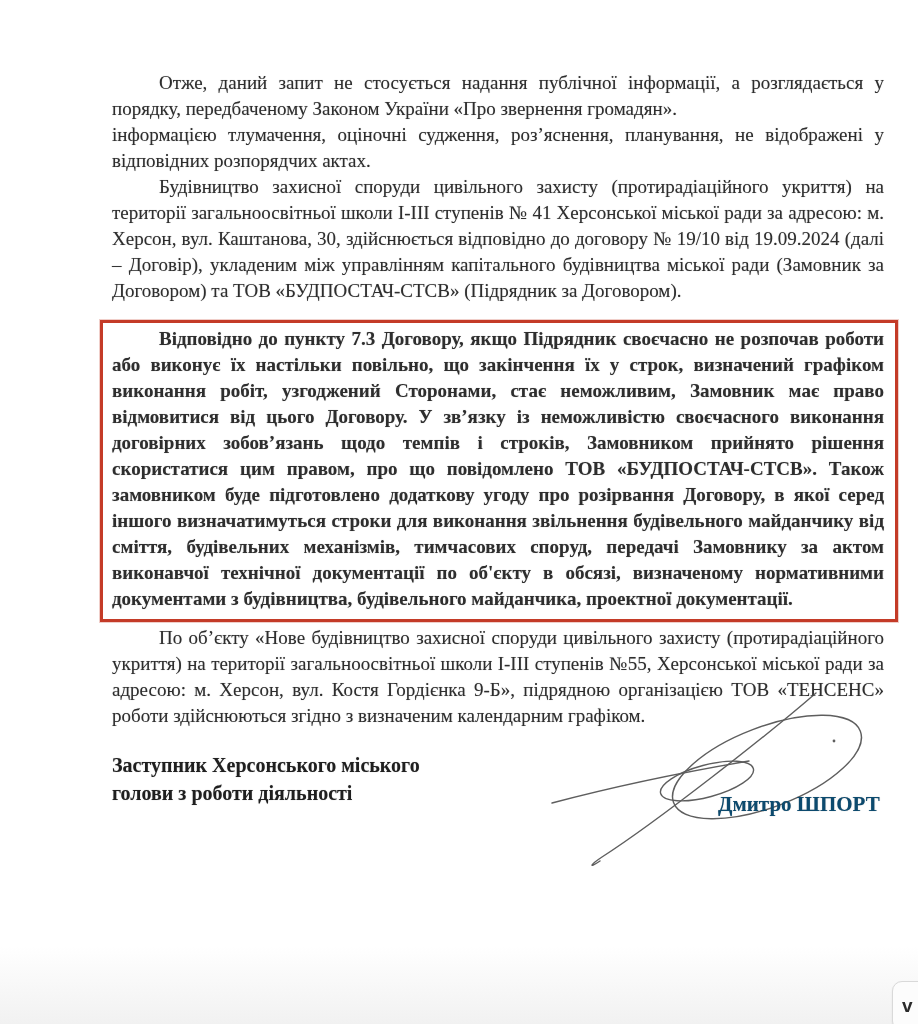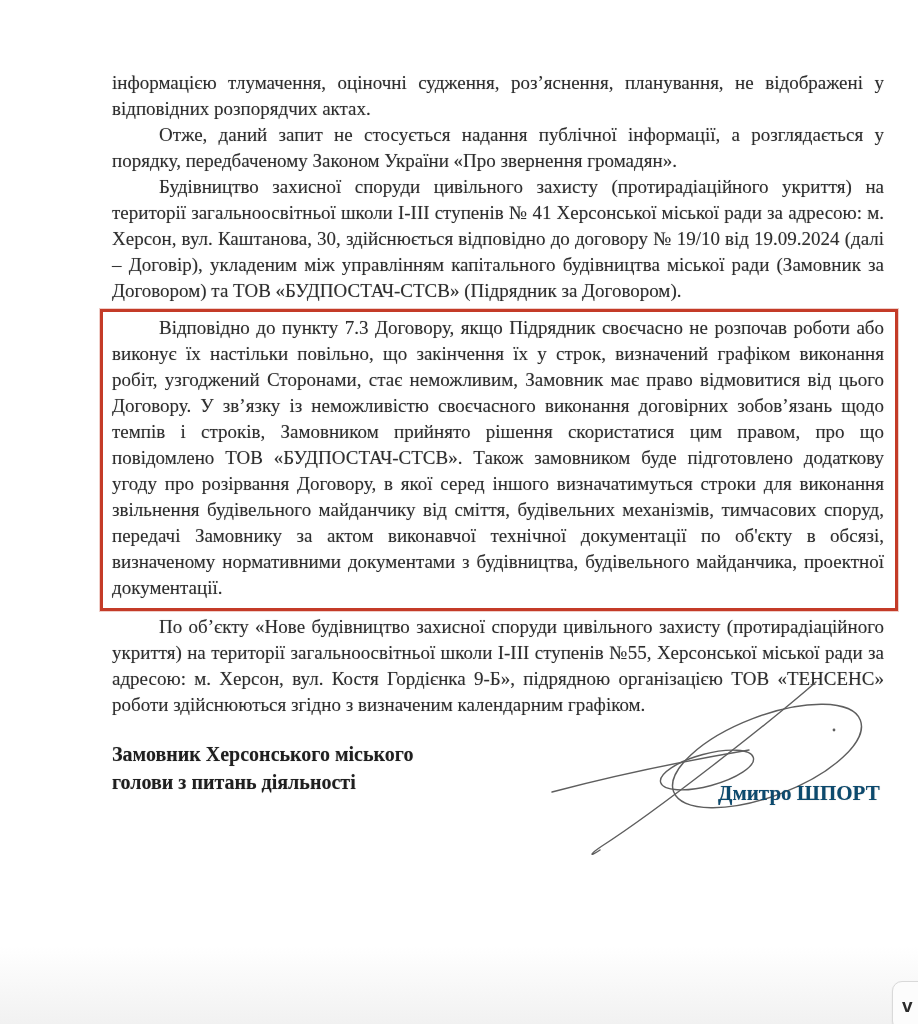--- a/index.html
+++ b/index.html
@@ -27,22 +27,23 @@
     text-shadow: 0 0 1px rgba(46,46,46,0.35);
   }
   p.para {
     margin: 0;
     padding: 0;
   }
   p.indent { text-indent: 47px; }
   .highlight-box {
     border: 3px solid #c43b28;
     box-shadow: 0 0 0 1px rgba(196,59,40,0.25);
-    margin: 5px -14px 3px -12px;
+    margin: 16px -14px 3px -12px;
     padding: 3px 11px 7px 9px;
+    font-weight: bold;
   }
   .sig-area {
     position: relative;
     height: 200px;
     margin-top: 14px;
   }
   .sig-title {
     position: absolute;
     left: 0;
     top: 8px;
@@ -103,36 +104,36 @@
     margin-left: 9px;
   }
 </style>
 </head>
 <body>
 
 <div class="page">
 
   <div class="content">
 
+    <p class="para indent">Отже, даний запит не стосується надання публічної інформації, а розглядається у порядку, передбаченому Законом України «Про звернення громадян».</p>
+
     <p class="para">інформацією тлумачення, оціночні судження, роз’яснення, планування, не відображені у відповідних розпорядчих актах.</p>
-
-    <p class="para indent">Отже, даний запит не стосується надання публічної інформації, а розглядається у порядку, передбаченому Законом України «Про звернення громадян».</p>
 
     <p class="para indent">Будівництво захисної споруди цивільного захисту (протирадіаційного укриття) на території загальноосвітньої школи І-ІІІ ступенів № 41 Херсонської міської ради за адресою: м. Херсон, вул. Каштанова, 30, здійснюється відповідно до договору № 19/10 від 19.09.2024 (далі – Договір), укладеним між управлінням капітального будівництва міської ради (Замовник за Договором) та ТОВ «БУДПОСТАЧ-СТСВ» (Підрядник за Договором).</p>
 
     <div class="highlight-box">
       <p class="para indent">Відповідно до пункту 7.3 Договору, якщо Підрядник своєчасно не розпочав роботи або виконує їх настільки повільно, що закінчення їх у строк, визначений графіком виконання робіт, узгоджений Сторонами, стає неможливим, Замовник має право відмовитися від цього Договору. У зв’язку із неможливістю своєчасного виконання договірних зобов’язань щодо темпів і строків, Замовником прийнято рішення скористатися цим правом, про що повідомлено ТОВ «БУДПОСТАЧ-СТСВ». Також замовником буде підготовлено додаткову угоду про розірвання Договору, в якої серед іншого визначатимуться строки для виконання звільнення будівельного майданчику від сміття, будівельних механізмів, тимчасових споруд, передачі Замовнику за актом виконавчої технічної документації по об'єкту в обсязі, визначеному нормативними документами з будівництва, будівельного майданчика, проектної документації.</p>
     </div>
 
     <p class="para indent">По об’єкту «Нове будівництво захисної споруди цивільного захисту (протирадіаційного укриття) на території загальноосвітньої школи І-ІІІ ступенів №55, Херсонської міської ради за адресою: м. Херсон, вул. Костя Гордієнка 9-Б», підрядною організацією ТОВ «ТЕНСЕНС» роботи здійснюються згідно з визначеним календарним графіком.</p>
 
     <div class="sig-area">
       <div class="sig-title">
-        <div>Замовник Херсонського міського</div>
-        <div>голови з питань діяльності</div>
+        <div>Заступник Херсонського міського</div>
+        <div>голови з роботи діяльності</div>
       </div>
 
       <svg class="sig-scribble" viewBox="0 0 380 200" xmlns="http://www.w3.org/2000/svg">
         <g fill="none" stroke="#4d4d4d" stroke-width="1.4" stroke-linecap="round" opacity="0.9">
           <path d="M 286 12 C 240 52, 128 140, 72 176 C 60 184, 58 188, 70 180"></path>
           <ellipse cx="237" cy="86" rx="100" ry="40" transform="rotate(-21 237 86)"></ellipse>
           <ellipse cx="177" cy="100" rx="48" ry="16" transform="rotate(-15 177 100)"></ellipse>
           <path d="M 22 122 C 90 104, 160 90, 219 80"></path>
           <circle cx="304" cy="60" r="1.4" fill="#4d4d4d" stroke="none"></circle>
         </g>

